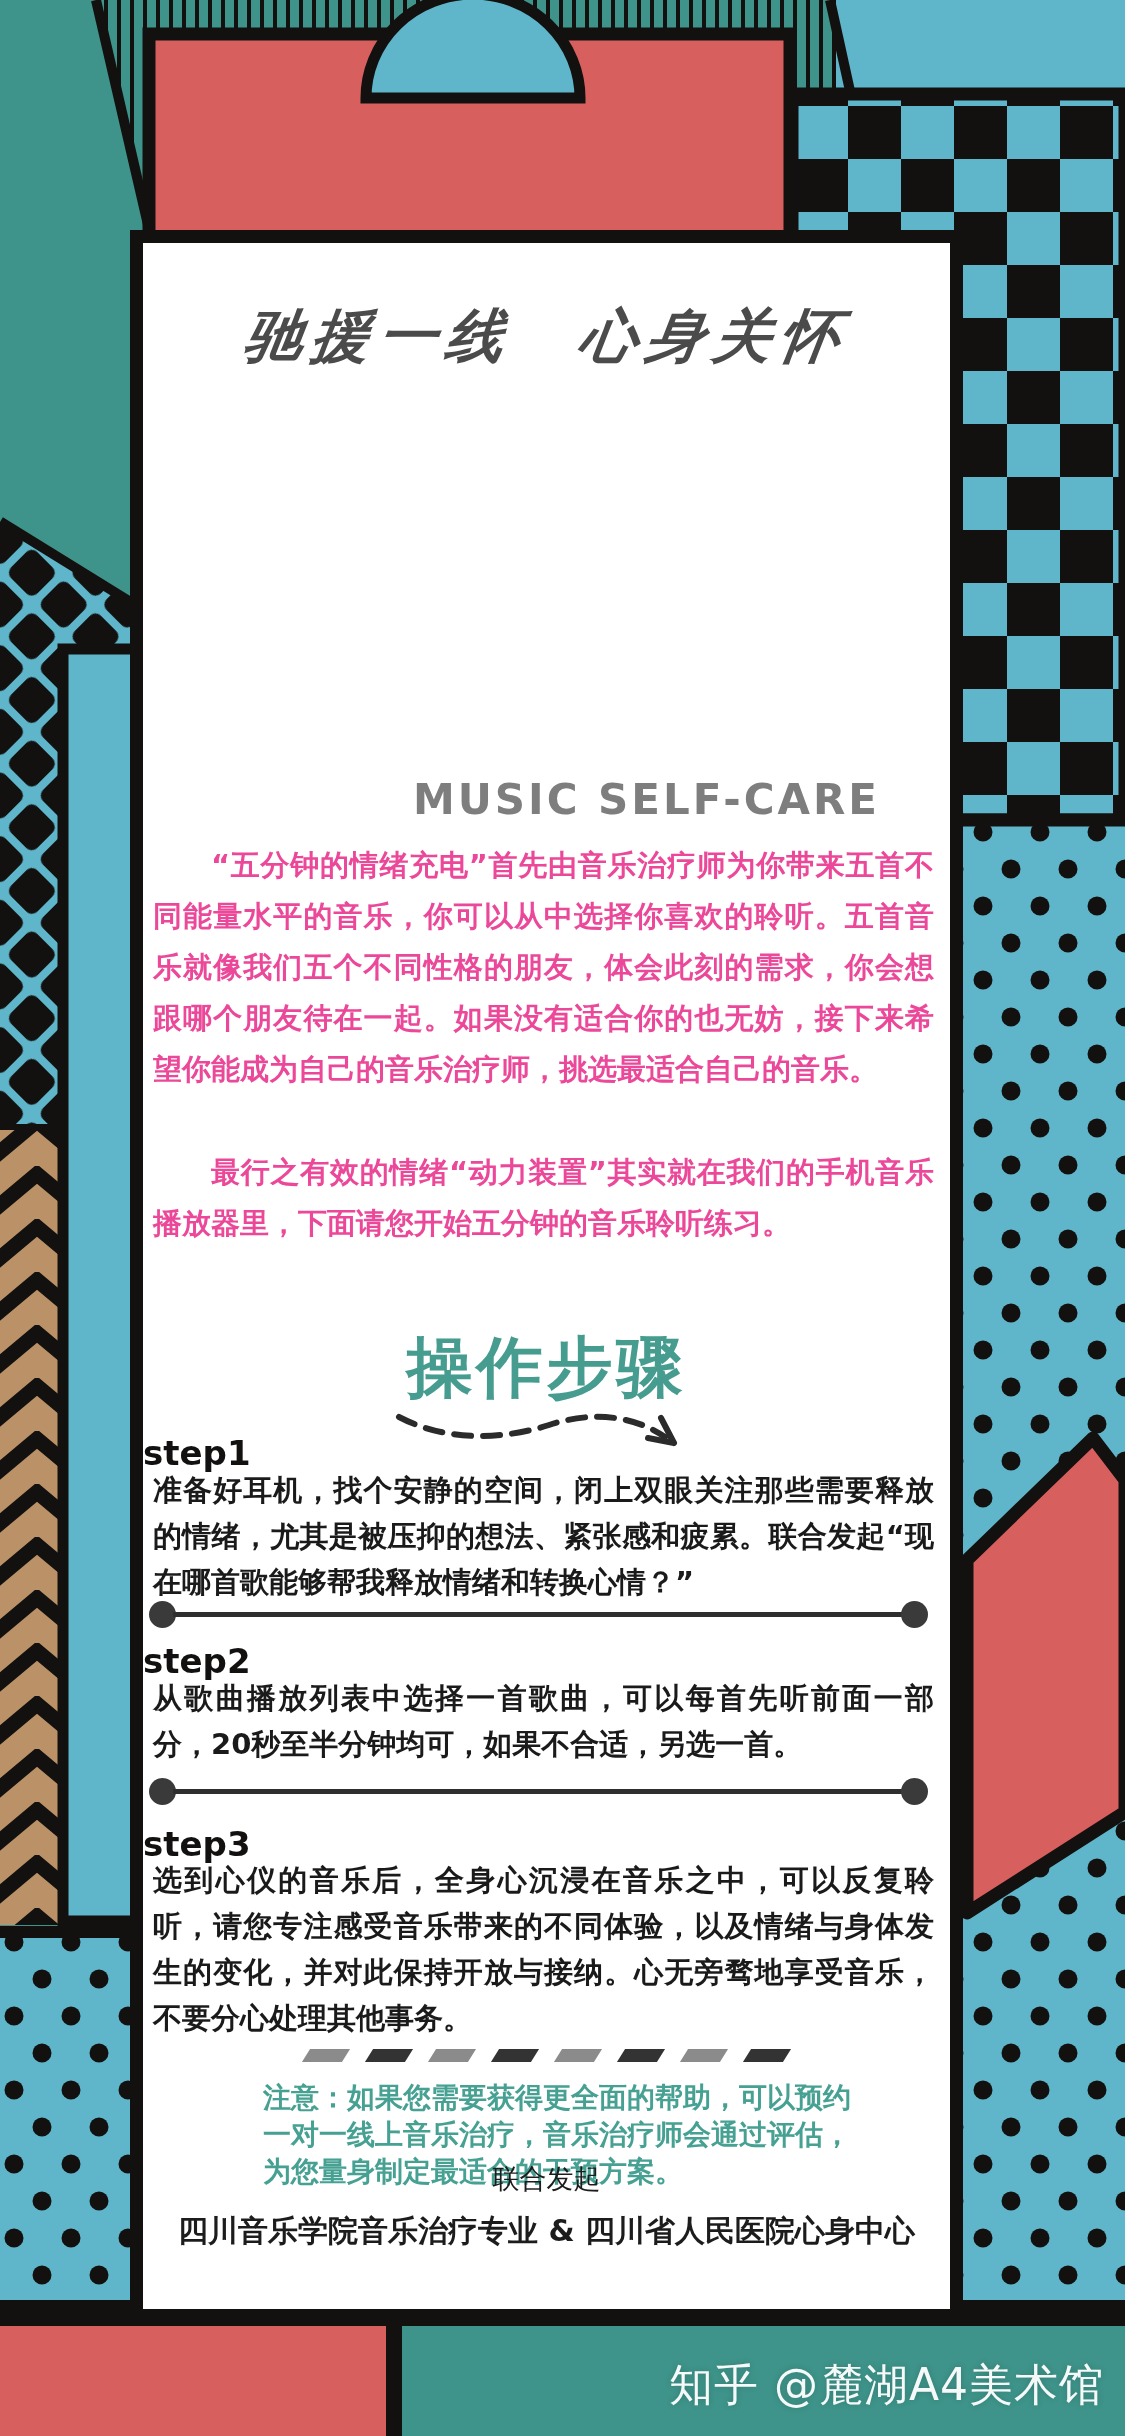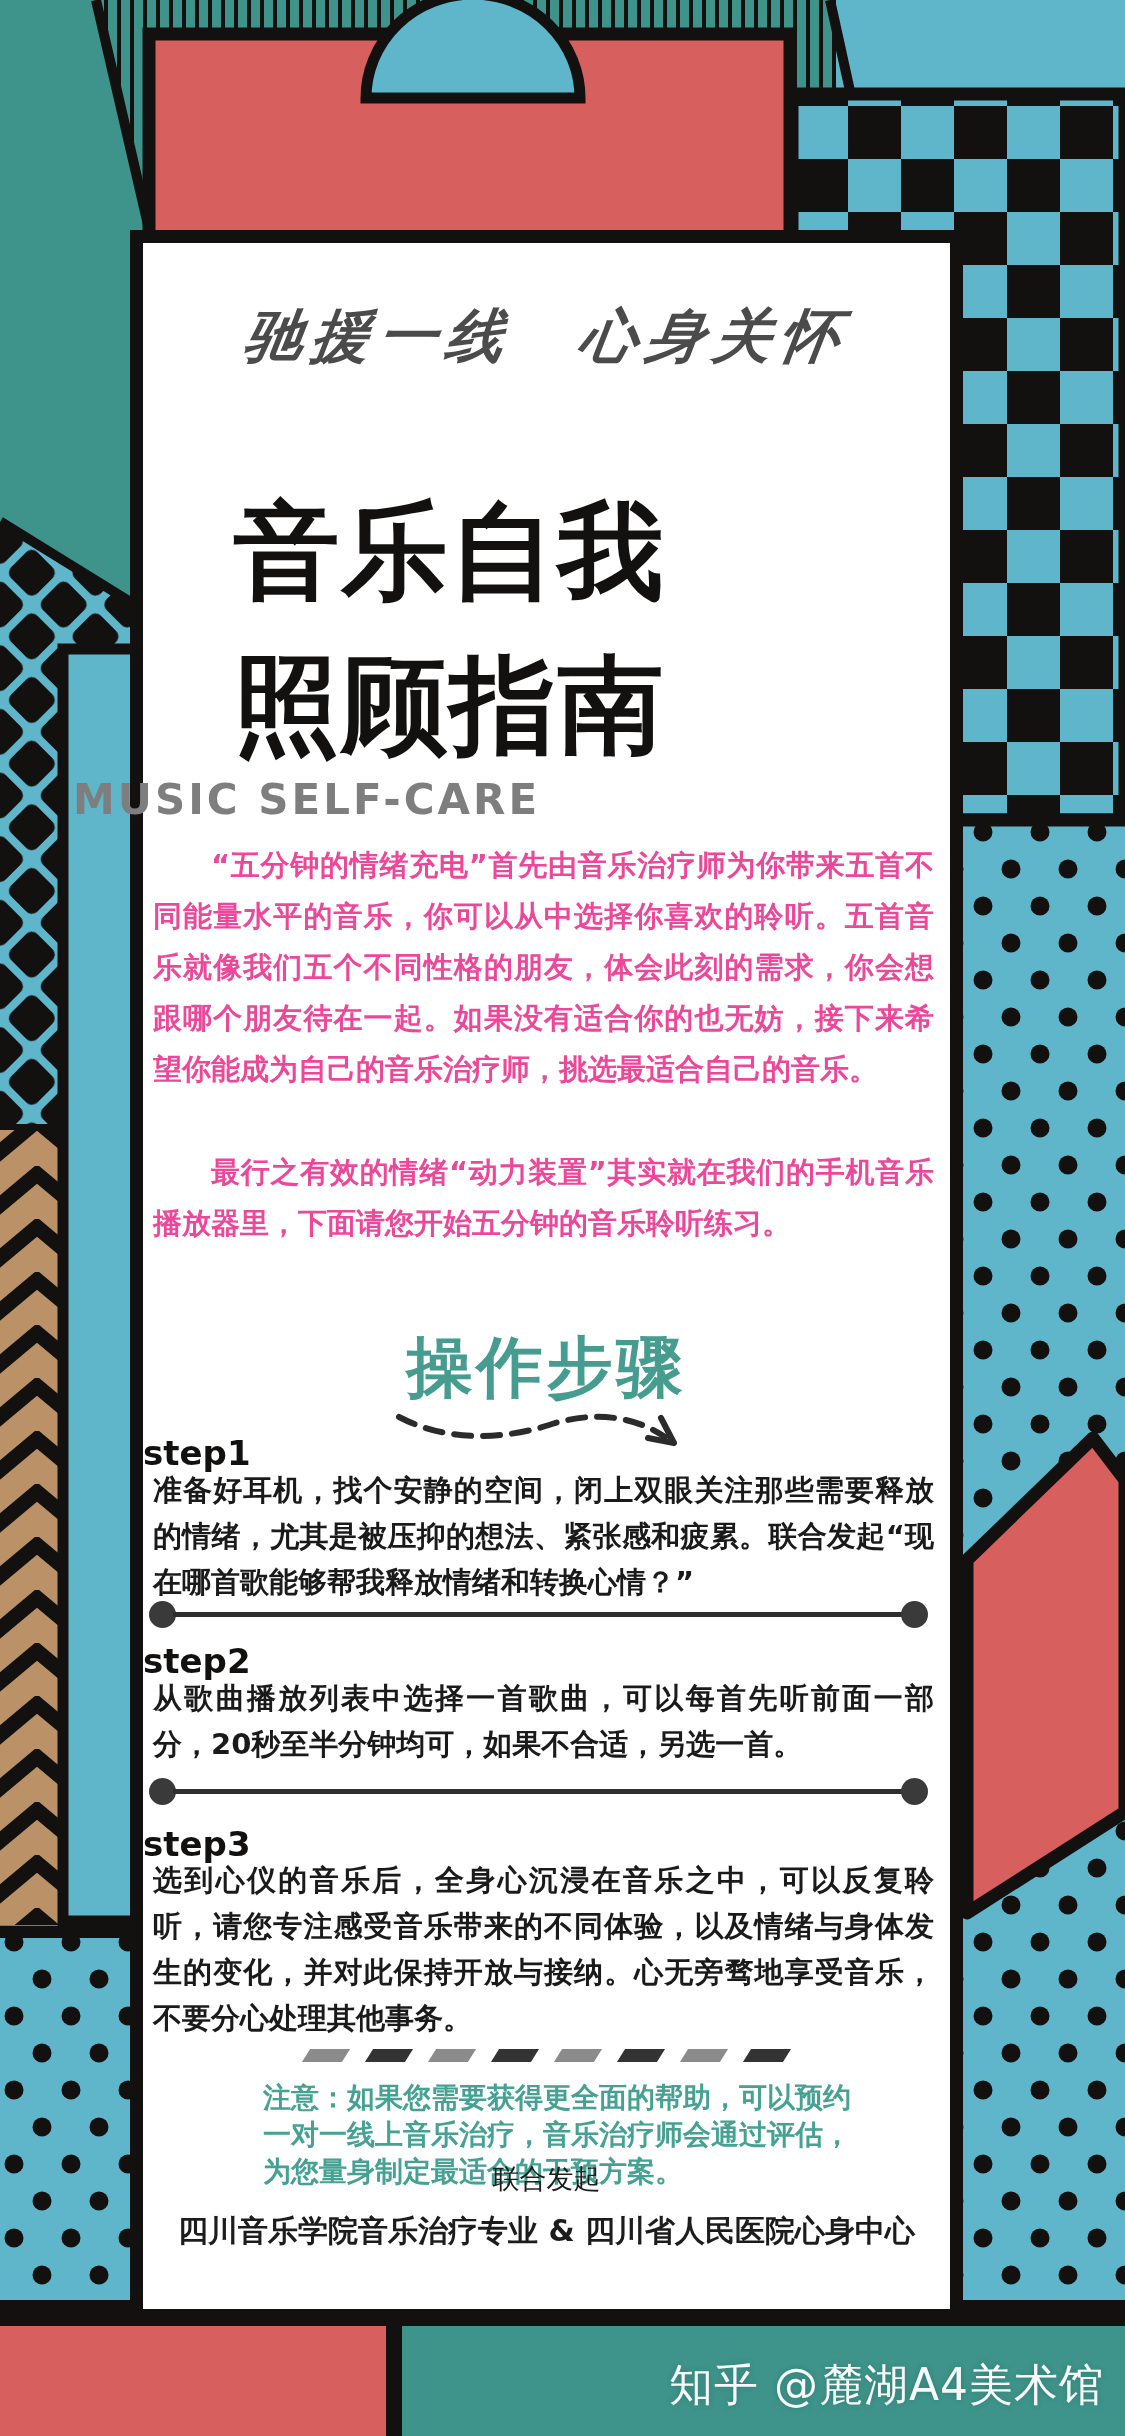--- a/index.html
+++ b/index.html
@@ -7,21 +7,21 @@
         font-family:"DejaVu Sans","Liberation Sans",sans-serif;background:#3E948A;}
   #bg{position:absolute;left:0;top:0;z-index:0;}
   
   #card{position:absolute;left:130px;top:230px;width:807px;height:2066px;
         background:#ffffff;border:13px solid #131110;z-index:2;}
   #card .abs{position:absolute;left:0;width:100%;}
   .slogan{top:55px;text-align:center;font-size:58px;font-weight:900;font-style:italic;
           color:#4B4B4B;letter-spacing:9px;transform:skewX(-8deg);white-space:nowrap;}
   .title{top:232px;text-align:center;font-size:106px;line-height:154px;font-weight:900;
          color:#131110;letter-spacing:2px;transform:translateX(-97px);white-space:nowrap;}
-  .subtitle{top:532px;text-align:left;font-size:42px;font-weight:800;color:#7E7E7E;
+  .subtitle{top:532px;text-align:right;font-size:42px;font-weight:800;color:#7E7E7E;
             letter-spacing:3px;transform:translateX(-70px);}
   .para{font-size:29px;line-height:51px;font-weight:700;color:#ec4899;
         text-align:justify;padding:0 16px 0 10px;box-sizing:border-box;text-indent:2em;}
   .p1{top:597px;}
   .p2{top:904px;}
   .steps-heading{top:1080px;text-align:center;font-size:66px;font-weight:900;
                  color:#459C8F;letter-spacing:4px;}
   .arrow-wrap{top:1158px;left:250px !important;width:300px !important;}
   .step-label{font-size:34px;font-weight:800;color:#131110;}
   .step-text{font-size:29px;line-height:46px;font-weight:700;color:#1a1a1a;
@@ -111,24 +111,20 @@
     <rect x="0" y="2300" width="1125" height="30" fill="#131110"></rect>
     <rect x="0" y="2326" width="386" height="110" fill="#D7605F"></rect>
     <rect x="386" y="2326" width="16" height="110" fill="#131110"></rect>
     <rect x="402" y="2326" width="723" height="110" fill="#3E948A"></rect>
   </svg>
 
   <div id="card">
 
     <div class="abs slogan">驰援一线　心身关怀</div>
 
-    <div class="abs title">
-      <span>音乐自我</span><br>
-      <span>照顾指南</span>
-    </div>
 
     <div class="abs subtitle">MUSIC SELF-CARE</div>
 
     <div class="abs para p1">“五分钟的情绪充电”首先由音乐治疗师为你带来五首不同能量水平的音乐，你可以从中选择你喜欢的聆听。五首音乐就像我们五个不同性格的朋友，体会此刻的需求，你会想跟哪个朋友待在一起。如果没有适合你的也无妨，接下来希望你能成为自己的音乐治疗师，挑选最适合自己的音乐。</div>
     <div class="abs para p2">最行之有效的情绪“动力装置”其实就在我们的手机音乐播放器里，下面请您开始五分钟的音乐聆听练习。</div>
 
     <div class="abs steps-heading">操作步骤</div>
 
     <div class="abs arrow-wrap">
       <svg width="300" height="50" viewBox="0 0 300 50">

